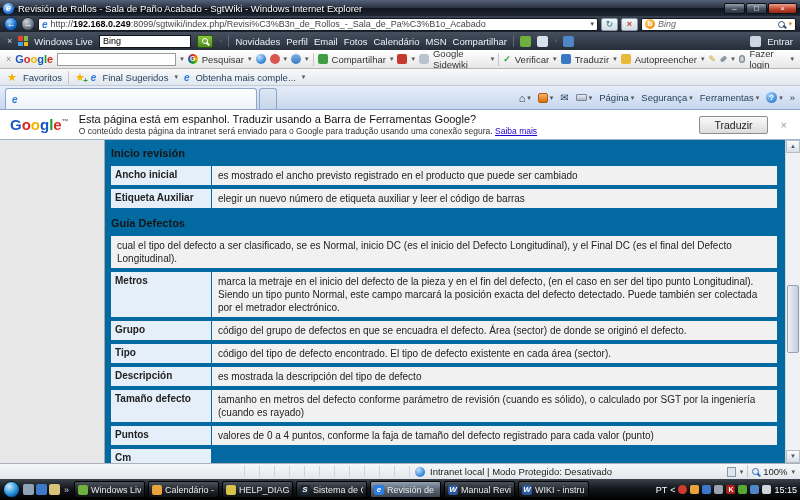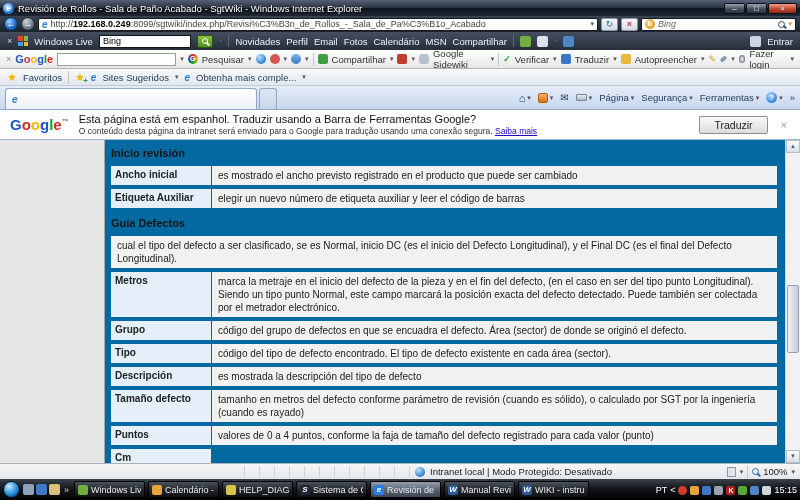--- a/index.html
+++ b/index.html
@@ -158,21 +158,21 @@
   .ql { display:flex; align-items:center; gap:2px; }
   .qlico { width:11px; height:11px; border-radius:2px; }
   .more-q { color:#cfd6de; font-size:9px; padding:0 2px; }
   .tbtn { width:71px; height:17px; flex:none; display:flex; align-items:center; gap:3px; padding:0 3px;
     background:linear-gradient(#4a525c,#23282e 50%,#0e1114); border:1px solid #000; border-radius:2px;
     color:#e9e9e9; font-size:9px; }
   .tbtn.active { background:linear-gradient(#93a0b0,#5a6574 50%,#3c4450); }
   .tico { width:10px; height:10px; flex:none; border-radius:2px; color:#fff; font-size:8px;
     line-height:10px; text-align:center; font-weight:bold; font-style:italic; }
   .tlabel { white-space:nowrap; overflow:hidden; }
-  .tray { margin-left:auto; display:flex; align-items:flex-end; gap:3px; color:#fff; font-size:9px; }
+  .tray { margin-left:auto; display:flex; align-items:flex-start; gap:3px; color:#fff; font-size:9px; }
   .trayico { width:9px; height:9px; border-radius:2px; }
   .klet { color:#fff; font-size:7px; line-height:9px; text-align:center; font-weight:bold; font-style:normal; display:block; }
 </style>
 </head>
 <body>
 
 <div class="win">
 
   <div class="titlebar">
     <span class="ie-orb">e</span>
@@ -273,21 +273,21 @@
     <span>Fazer login</span>
     <span class="dd">▾</span>
   </div>
 
   <div class="fav-bar">
     <span class="star">★</span>
     <span>Favoritos</span>
     <span class="sep-l"></span>
     <span class="starplus"><span>★</span><i>+</i></span>
     <span class="ie-mini">e</span>
-    <span>Sites Sugeridos</span>
+    <span>Final Sugeridos</span>
     <span class="dd">▾</span>
     <span class="ie-mini">e</span>
     <span>Obtenha mais comple...</span>
     <span class="dd">▾</span>
   </div>
 
   <div class="tab-row">
     <div class="tab active">
       <span class="ie-mini">e</span>
     </div>

